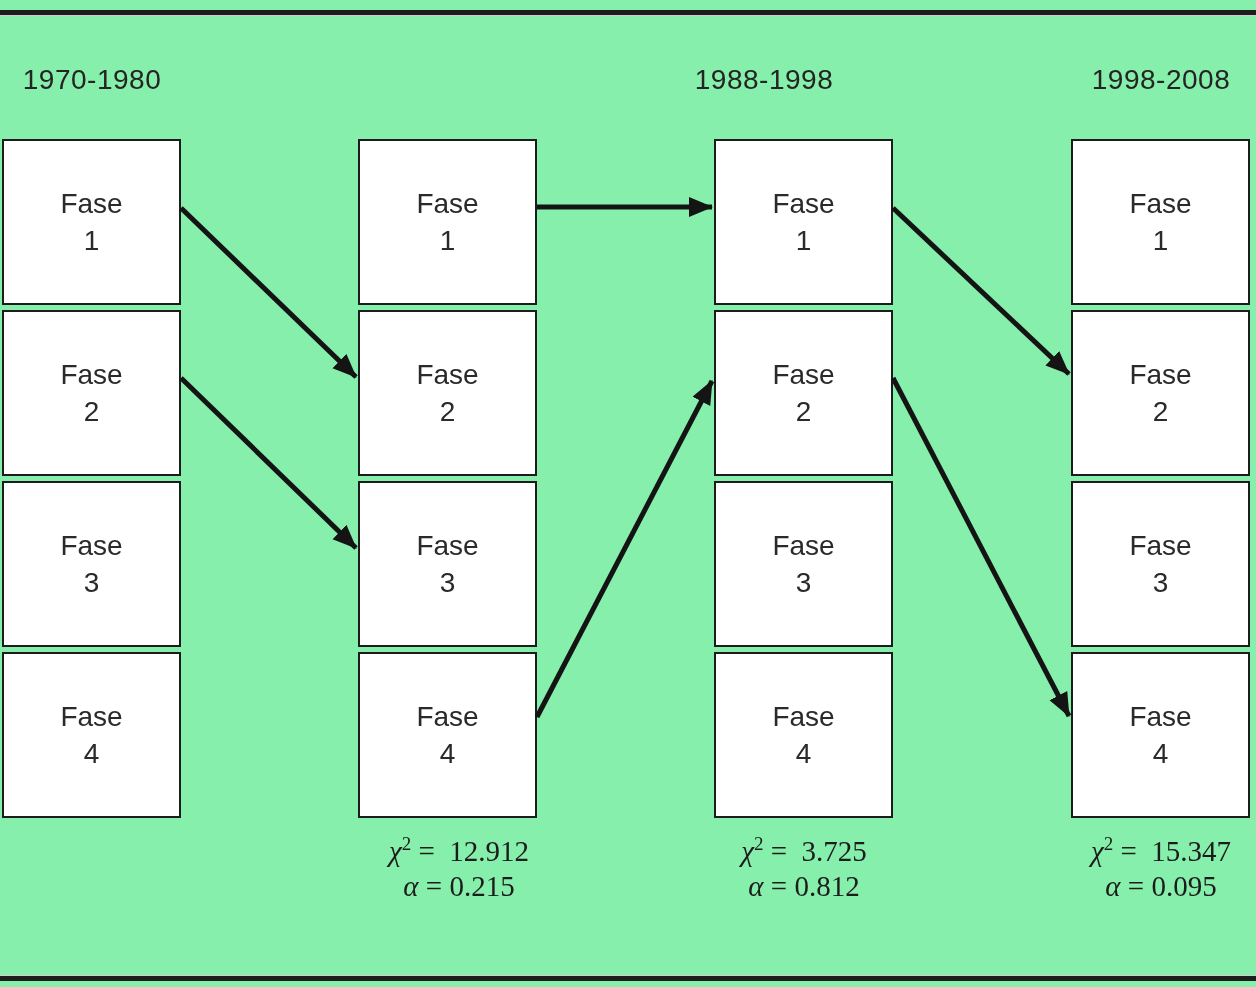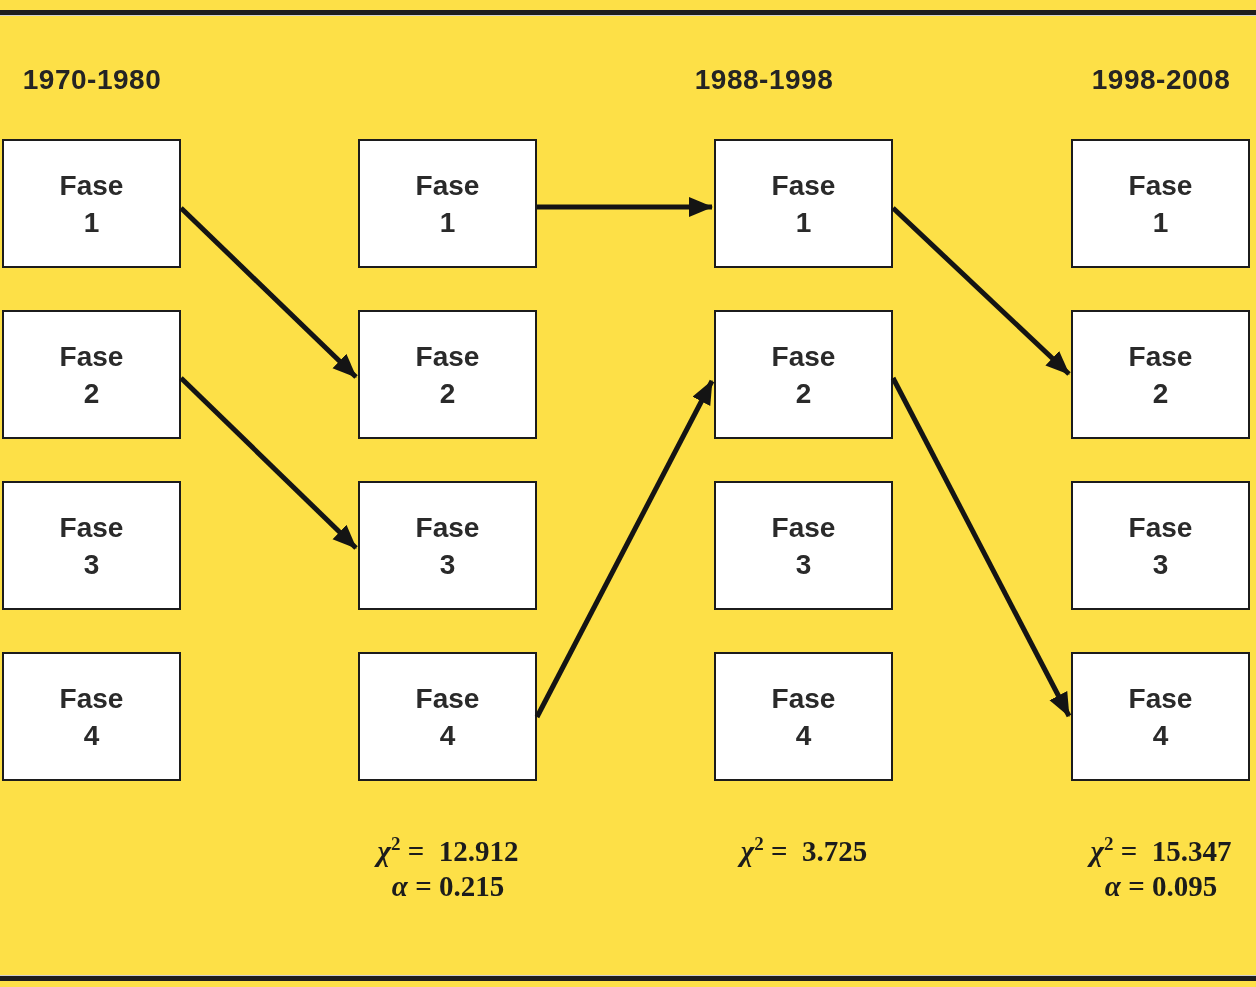--- a/index.html
+++ b/index.html
@@ -1,24 +1,23 @@
 <!DOCTYPE html>
 <html><head>
 <meta charset="utf-8">
 <style>
   html, body { margin: 0; padding: 0; background: #ffffff; }
   #stage {
     position: relative;
     width: 1256px;
     height: 987px;
-    background: #fde047;
+    background: #86efac;
     font-family: "Liberation Sans", sans-serif;
     color: #1f1f1f;
     overflow: hidden;
-    font-weight: bold;
   }
   .rule {
     position: absolute;
     left: 0;
     width: 1256px;
     height: 5px;
     background: #1d1d1d;
   }
   .rule.top { top: 10px; border-bottom: 1px solid #cfcfcf; }
   .rule.bottom { top: 975px; border-top: 1px solid #cfcfcf; }
@@ -29,21 +28,21 @@
     top: 64px;
     text-align: center;
     font-size: 28px;
     letter-spacing: 0.5px;
     color: #242424;
   }
 
   .fase-box {
     position: absolute;
     width: 179px;
-    height: 129px;
+    height: 166px;
     border: 2px solid #1c1c1c;
     background: #ffffff;
     box-sizing: border-box;
     display: flex;
     flex-direction: column;
     align-items: center;
     justify-content: center;
     font-size: 28px;
     line-height: 37px;
     color: #2a2a2a;
@@ -167,25 +166,26 @@
       </marker>
     </defs>
     <line class="arrow-line" x1="181" y1="208" x2="356" y2="377" marker-end="url(#ah)"></line>
     <line class="arrow-line" x1="181" y1="378" x2="356" y2="548" marker-end="url(#ah)"></line>
     <line class="arrow-line" x1="537" y1="207" x2="712" y2="207" marker-end="url(#ah)"></line>
     <line class="arrow-line" x1="537" y1="717" x2="712" y2="381" marker-end="url(#ah)"></line>
     <line class="arrow-line" x1="893" y1="208" x2="1069" y2="374" marker-end="url(#ah)"></line>
     <line class="arrow-line" x1="893" y1="378" x2="1069" y2="716" marker-end="url(#ah)"></line>
   </svg>
 
-  <div class="stats-block" style="left:308px">
+  <div class="stats-block" style="left:319px">
     <div class="stat-line"><span class="greek">χ</span><sup>2</sup><span> =  12.912</span></div>
     <div class="stat-line"><span class="greek">α</span><span> = 0.215</span></div>
   </div>
   <div class="stats-block" style="left:664px">
     <div class="stat-line"><span class="greek">χ</span><sup>2</sup><span> =  3.725</span></div>
+    <div class="stat-line"><span class="greek">α</span><span> = 0.812</span></div>
   </div>
   <div class="stats-block" style="left:1021px">
     <div class="stat-line"><span class="greek">χ</span><sup>2</sup><span> =  15.347</span></div>
     <div class="stat-line"><span class="greek">α</span><span> = 0.095</span></div>
   </div>
 
 </div>
 
 </body></html>

